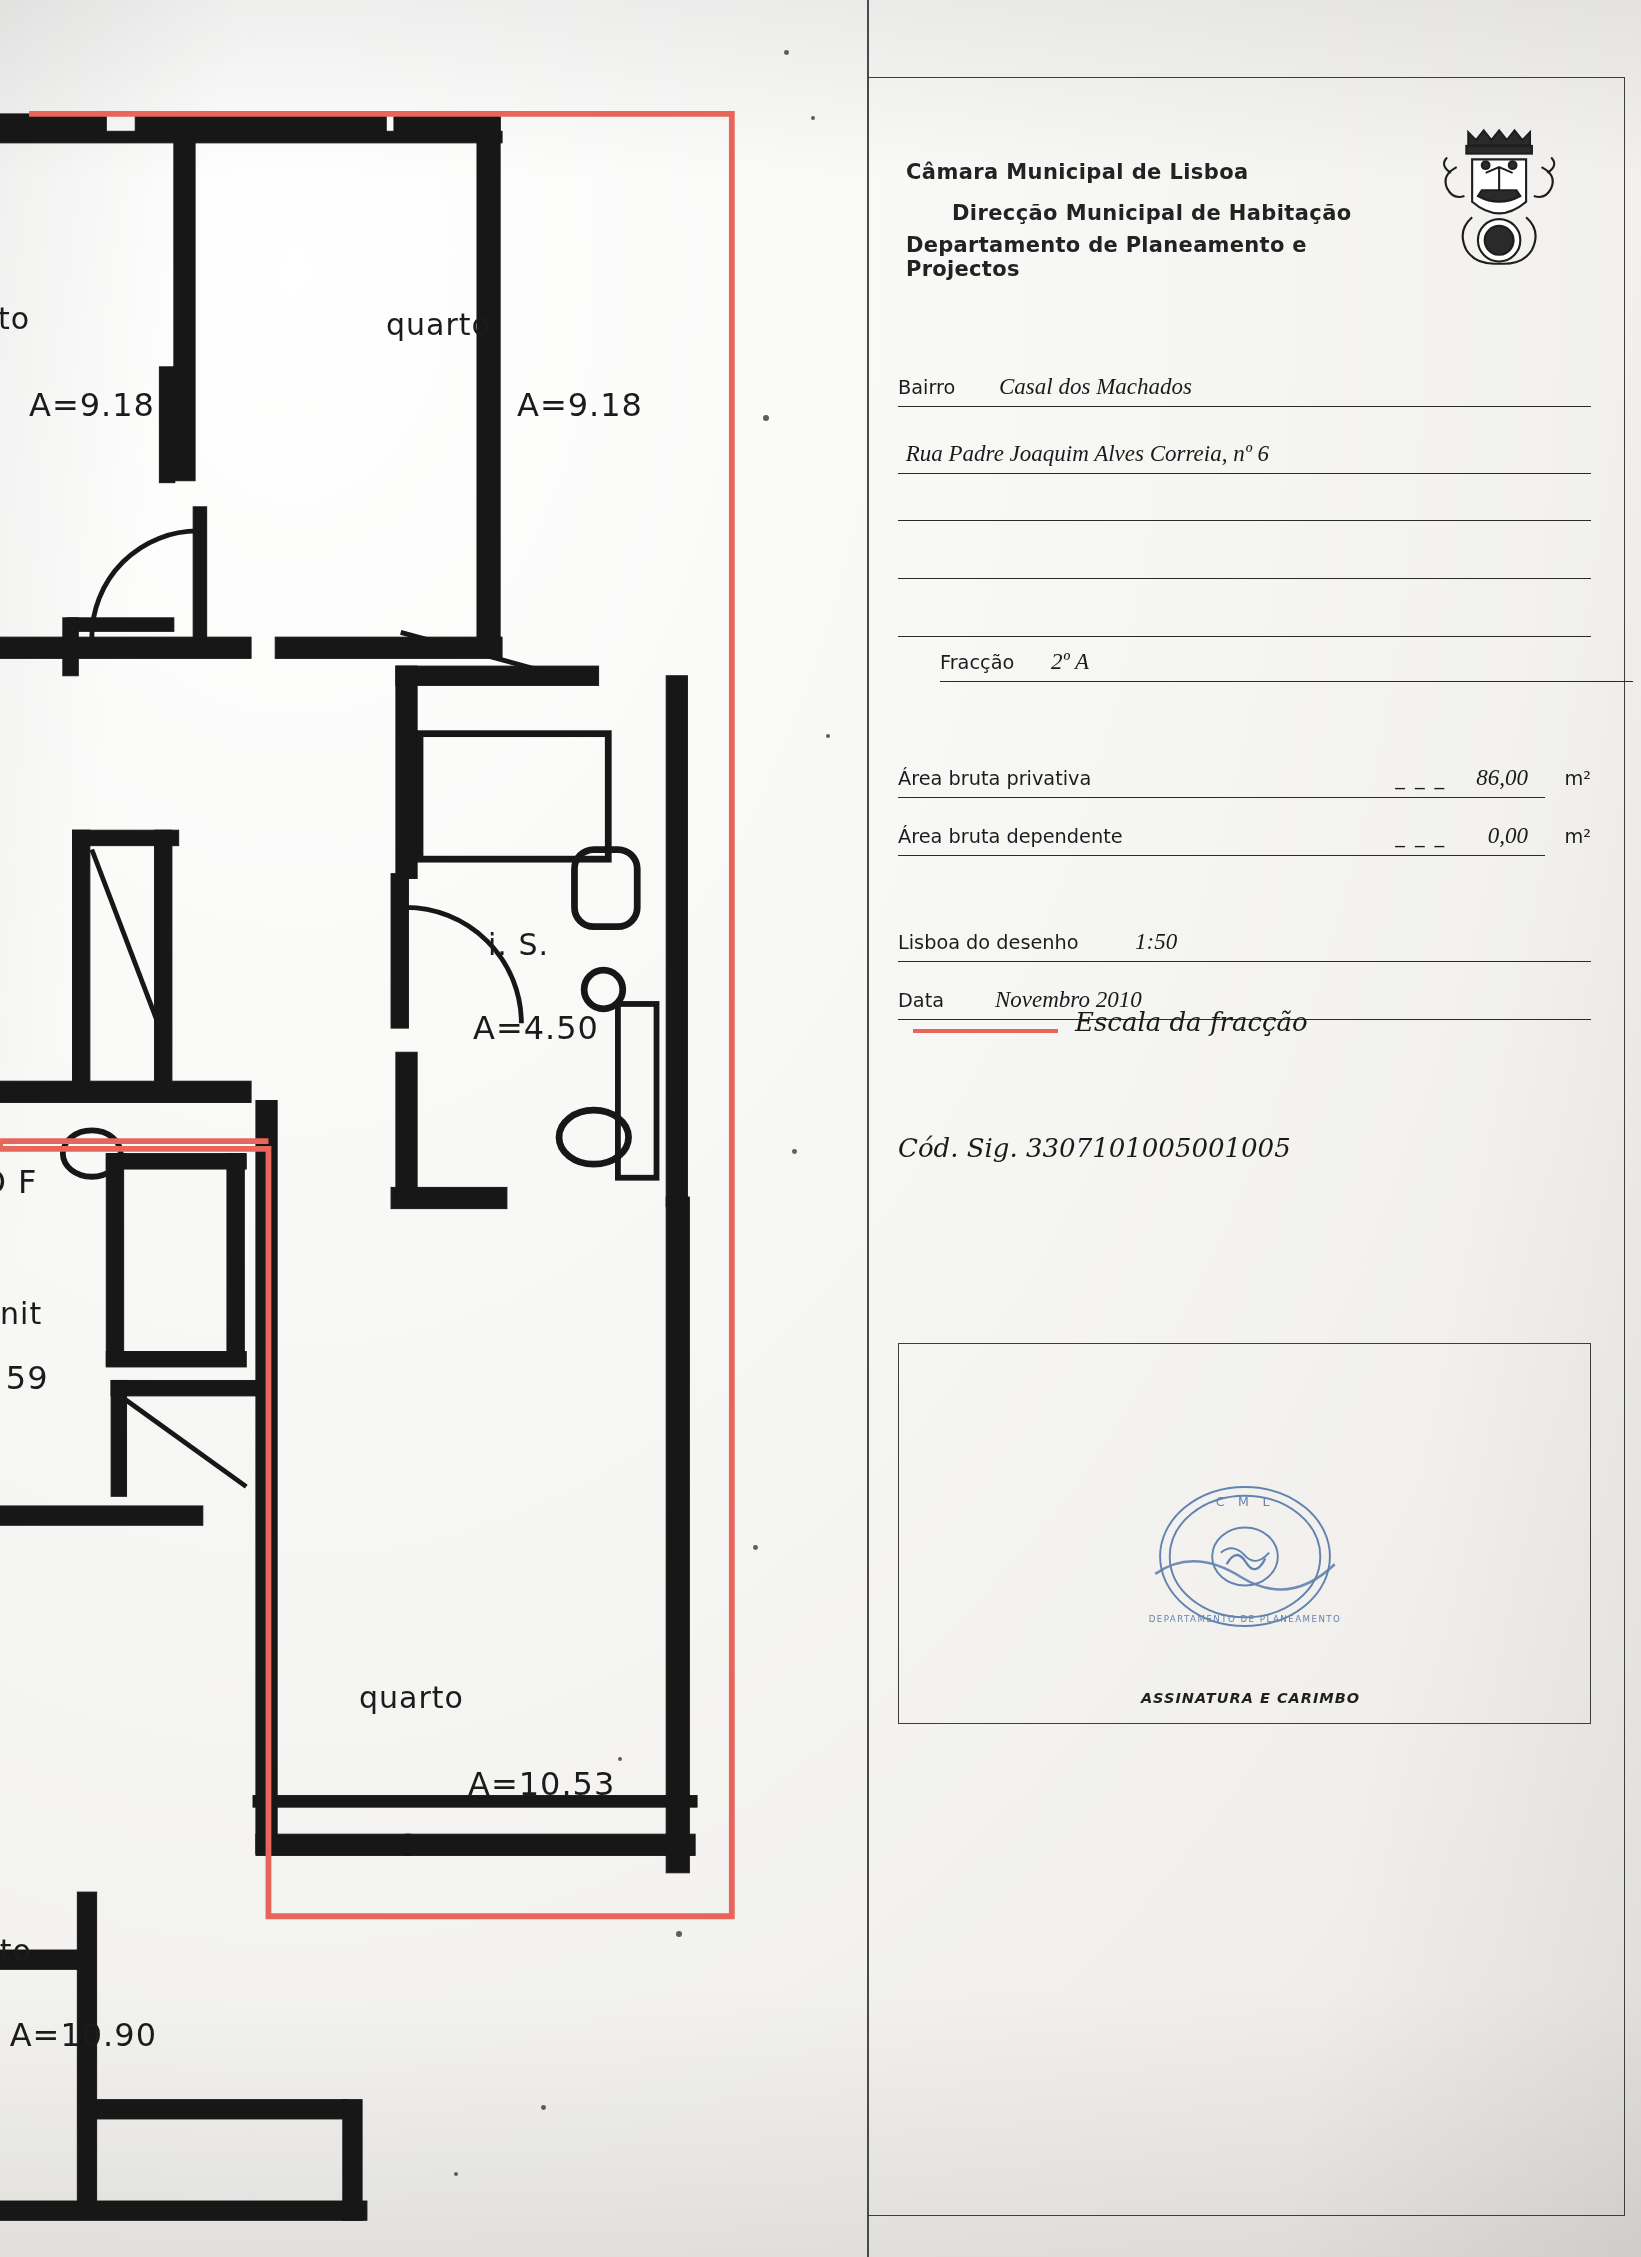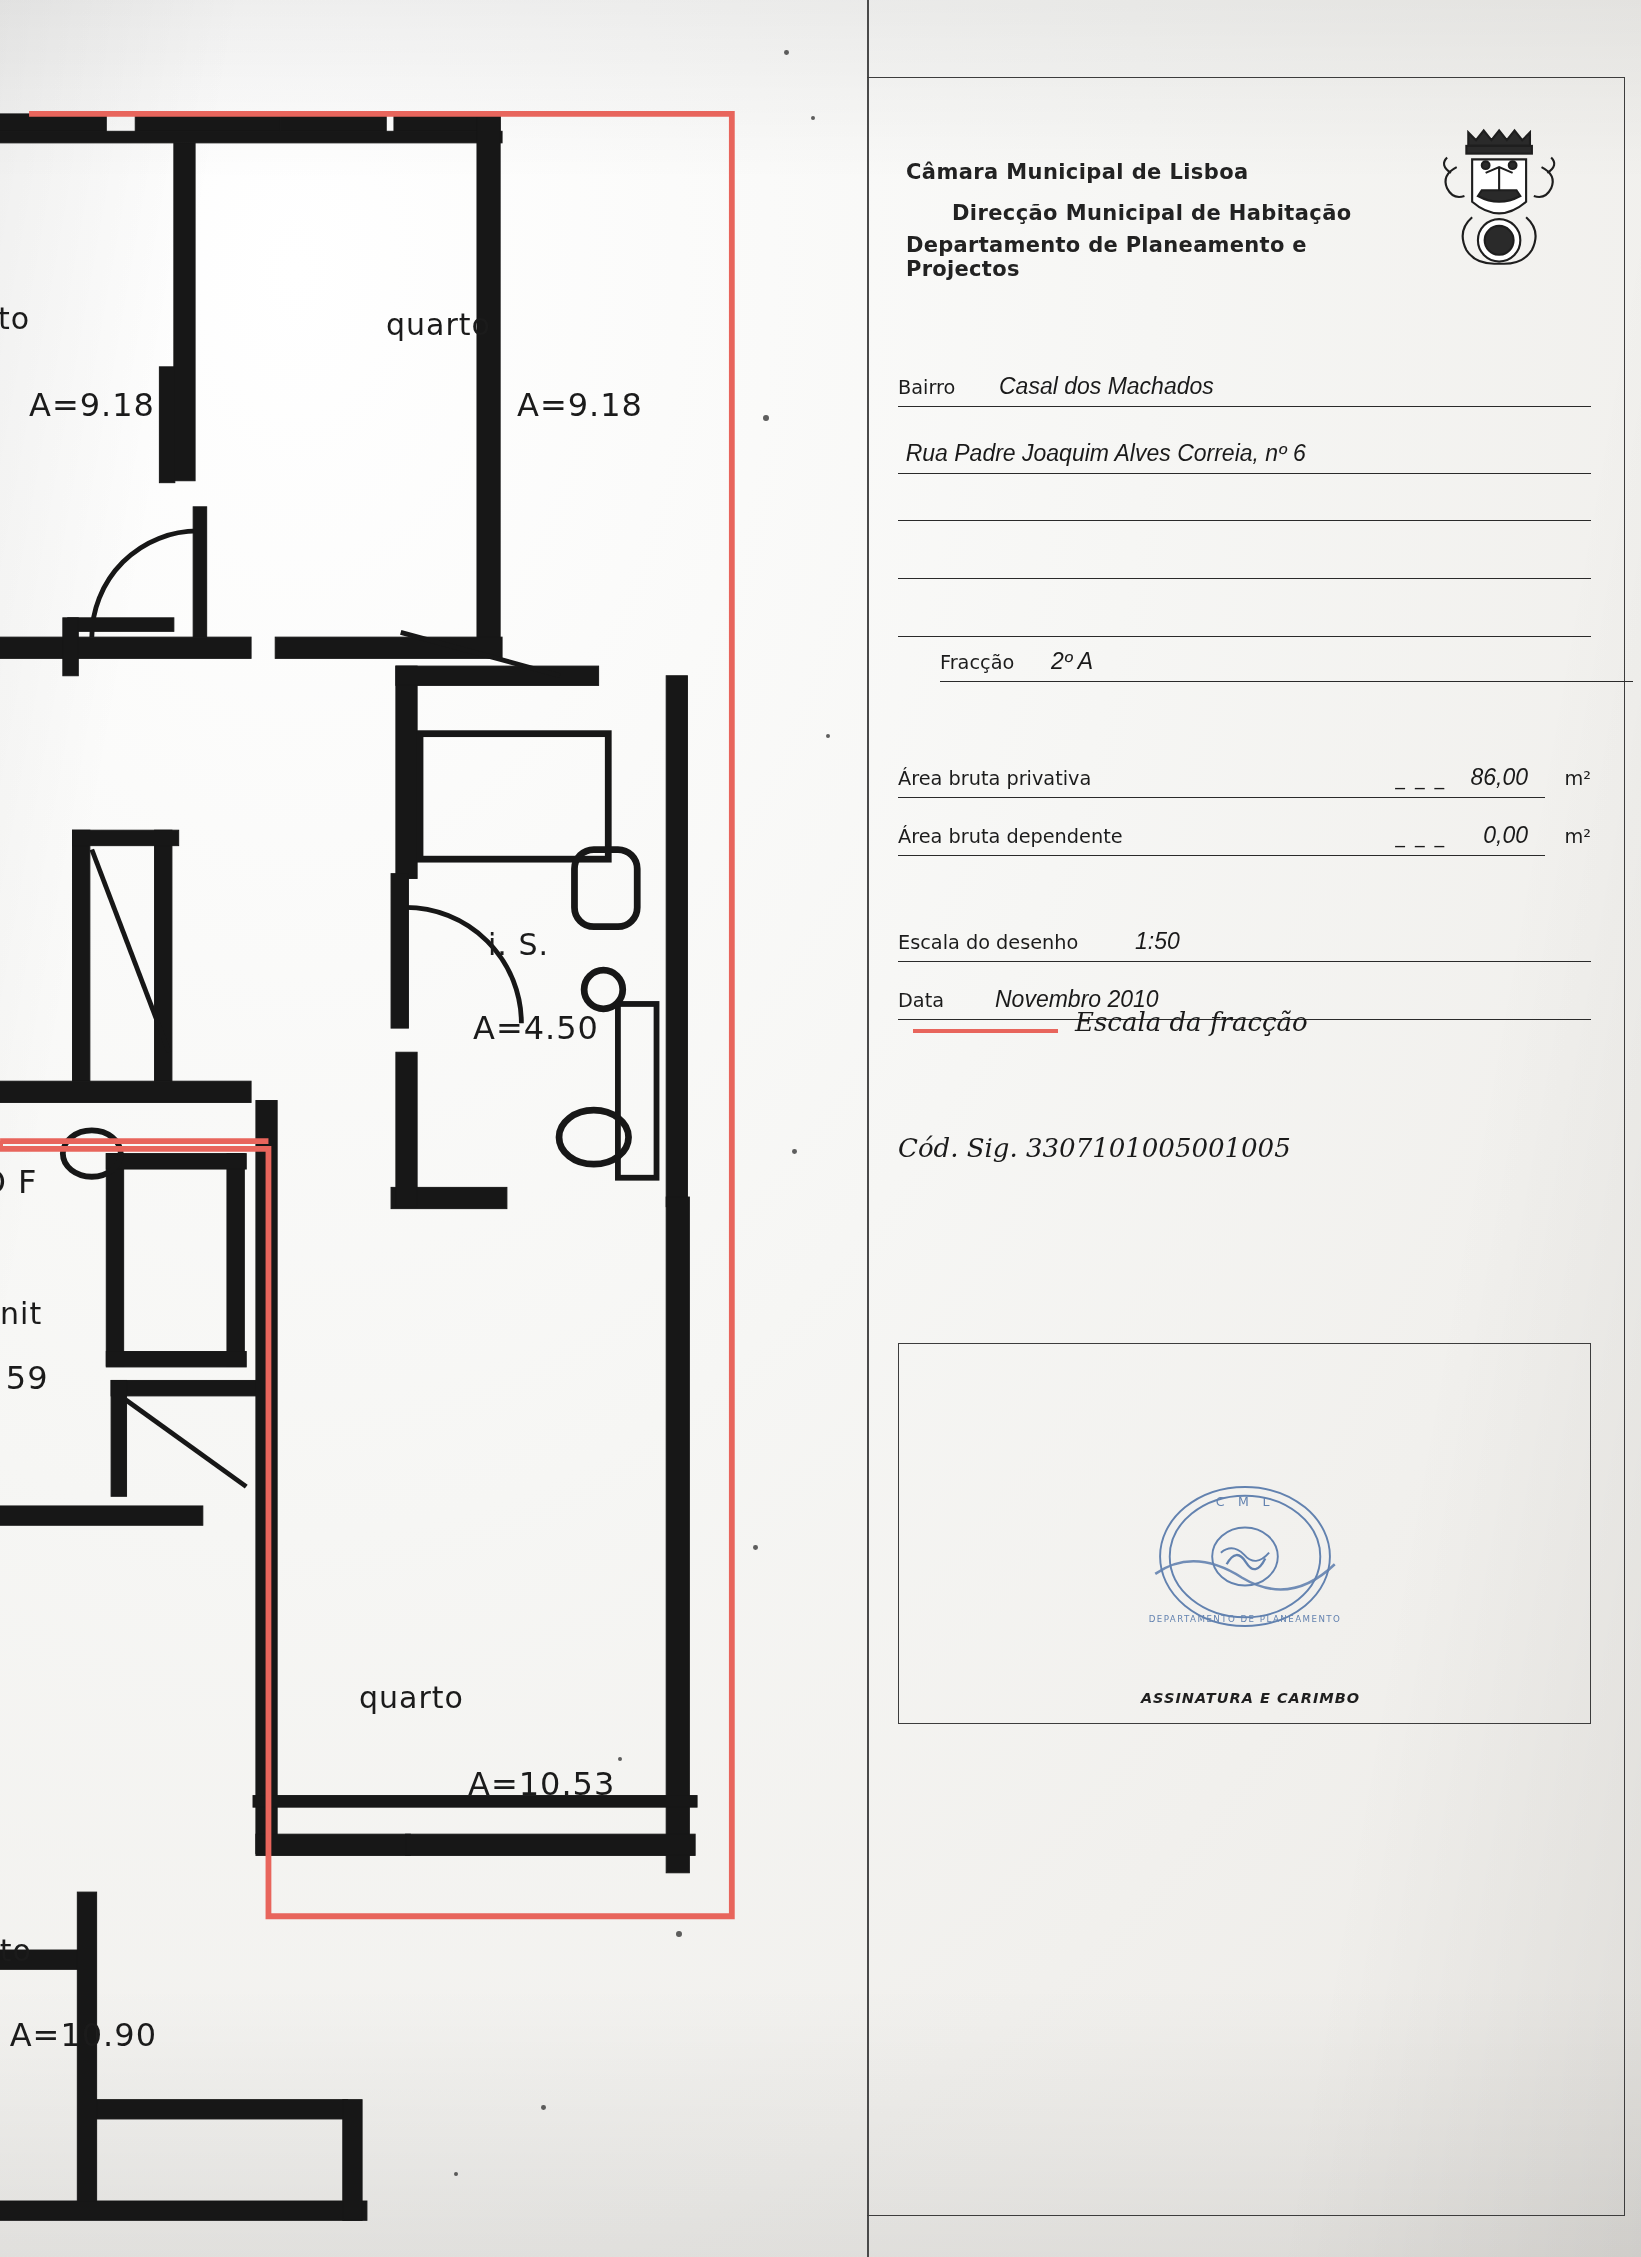--- a/index.html
+++ b/index.html
@@ -131,21 +131,21 @@
     position: absolute;
     left: 0;
     right: 0;
     bottom: 0;
     height: 1px;
     background: #2a2a2a;
   }
   .frow .val {
     position: absolute;
     bottom: 6.8px;
-    font-family: Liberation Sans, sans-serif;
+    font-family: Liberation Serif, serif;
     font-style: italic;
     font-size: 23px;
     color: #1a1a1a;
     white-space: nowrap;
   }
   .frow .unit {
     position: absolute;
     right: 0;
     bottom: 7.7px;
     font-size: 19.3px;
@@ -422,21 +422,21 @@
 
   <div class="frow" style="top:734px;">
     <span class="lbl">Área bruta dependente</span>
     <span class="dots" style="right:145px;">_ _ _</span>
     <span class="val" style="right:63px;">0,00</span>
     <span class="unit">m²</span>
     <span class="rule" style="right:46px;"></span>
   </div>
 
   <div class="frow" style="top:840px;">
-    <span class="lbl">Escala do desenho</span>
+    <span class="lbl">Lisboa do desenho</span>
     <span class="val" style="left:237px;">1:50</span>
     <span class="rule"></span>
   </div>
 
   <div class="frow" style="top:898px;">
     <span class="lbl">Data</span>
     <span class="val" style="left:97px;">Novembro 2010</span>
     <span class="rule"></span>
   </div>
 

